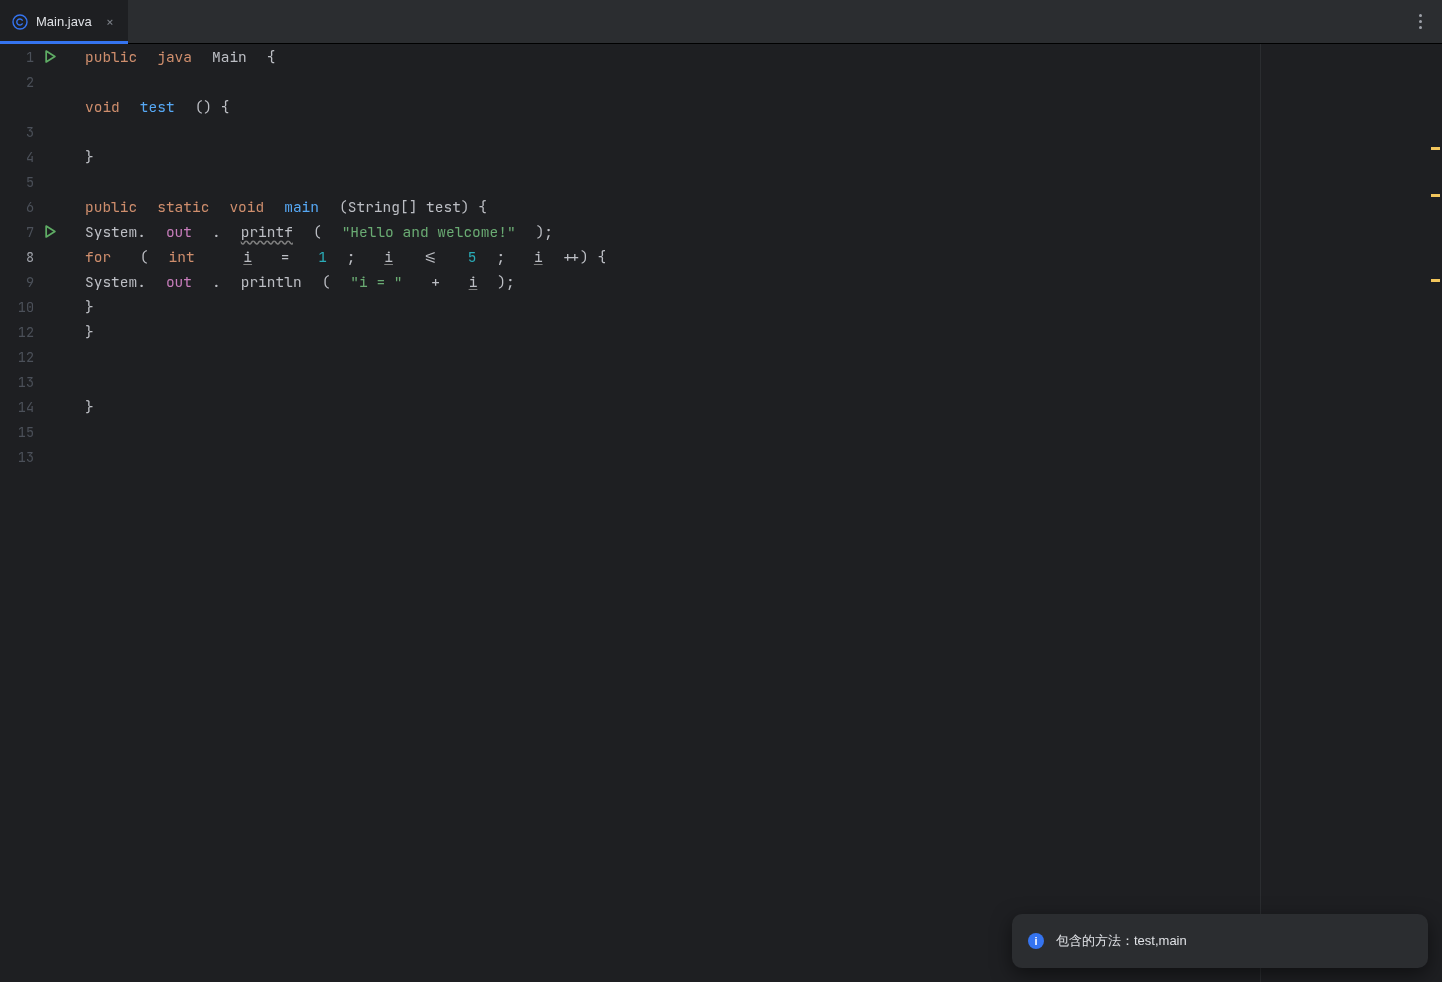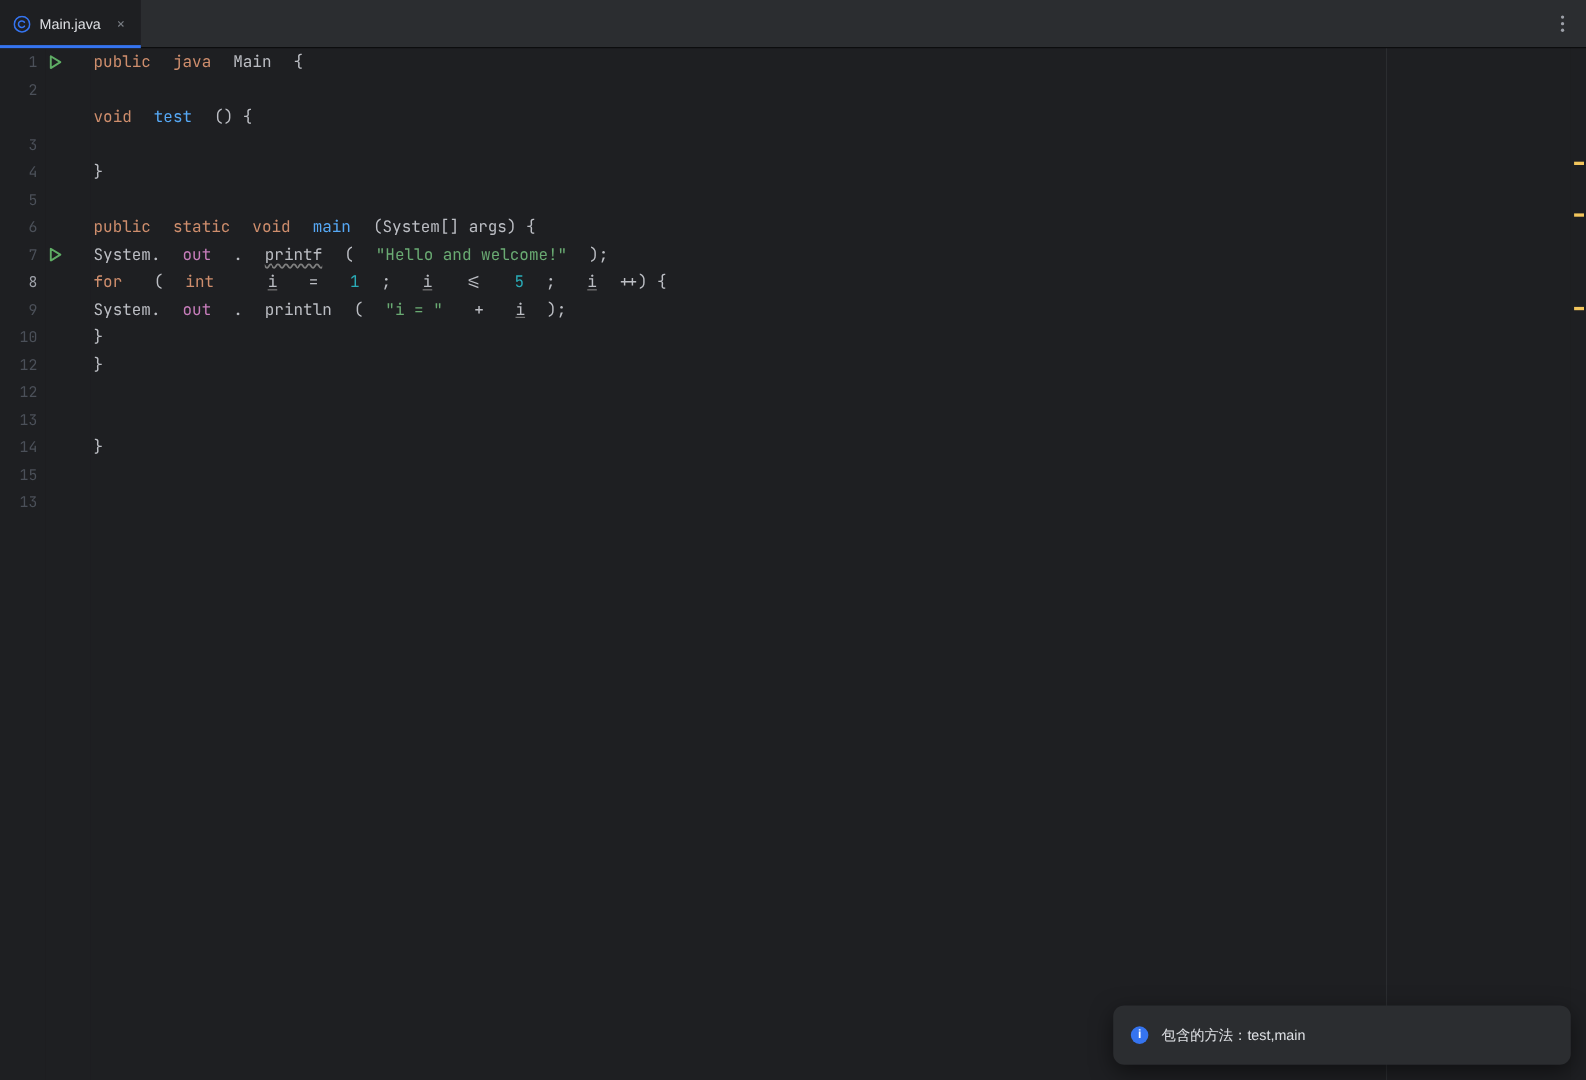--- a/index.html
+++ b/index.html
@@ -189,21 +189,21 @@
 
   <div class="code-col">
     <div class="right-margin"></div>
 
     <div class="line"><span class="kw">public</span> <span class="kw">java</span> <span class="cl">Main</span> <span>{</span></div>
     <div class="line"></div>
     <div class="line">    <span class="kw">void</span> <span class="mn">test</span><span>() {</span></div>
     <div class="line"></div>
     <div class="line">    <span>}</span></div>
     <div class="line"></div>
-    <div class="line">    <span class="kw">public</span> <span class="kw">static</span> <span class="kw">void</span> <span class="mn">main</span><span>(System[] args) {</span></div>
+    <div class="line">    <span class="kw">public</span> <span class="kw">static</span> <span class="kw">void</span> <span class="mn">main</span><span>(String[] test) {</span></div>
     <div class="line">        <span>System.</span><span class="fd">out</span><span>.</span><span class="wavy">printf</span><span>(</span><span class="st">"Hello and welcome!"</span><span>);</span></div>
     <div class="line">        <span class="kw">for</span><span> (</span><span class="kw">int</span><span> </span><span class="ul">i</span><span> = </span><span class="nm">1</span><span>; </span><span class="ul">i</span><span> &lt;= </span><span class="nm">5</span><span>; </span><span class="ul">i</span><span>++) {</span></div>
     <div class="line">            <span>System.</span><span class="fd">out</span><span>.</span><span>println</span><span>(</span><span class="st">"i = "</span><span> + </span><span class="ul">i</span><span>);</span></div>
     <div class="line">        <span>}</span></div>
     <div class="line">    <span>}</span></div>
     <div class="line"></div>
     <div class="line"></div>
     <div class="line"><span>}</span></div>
   </div>
 

